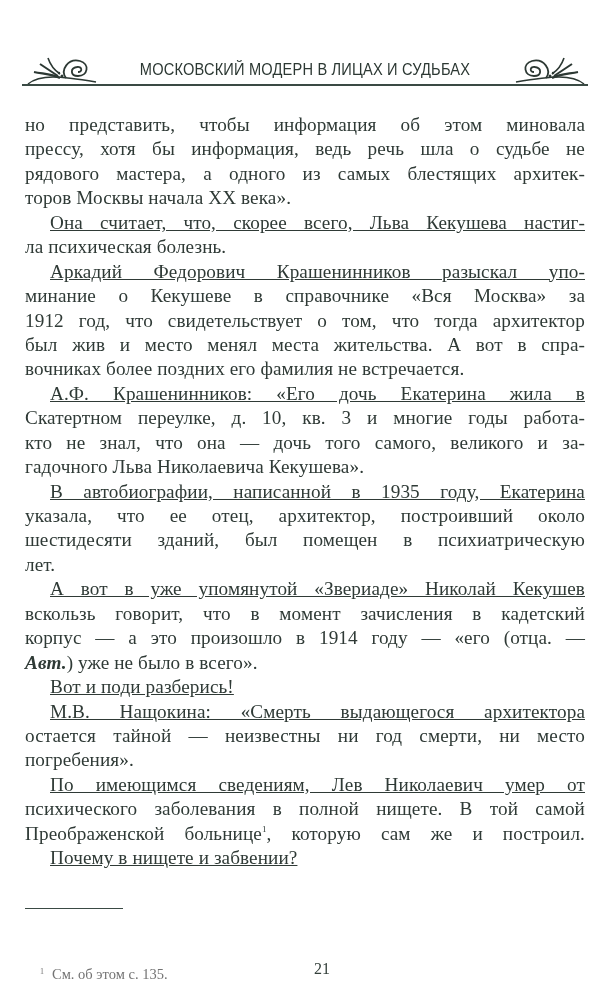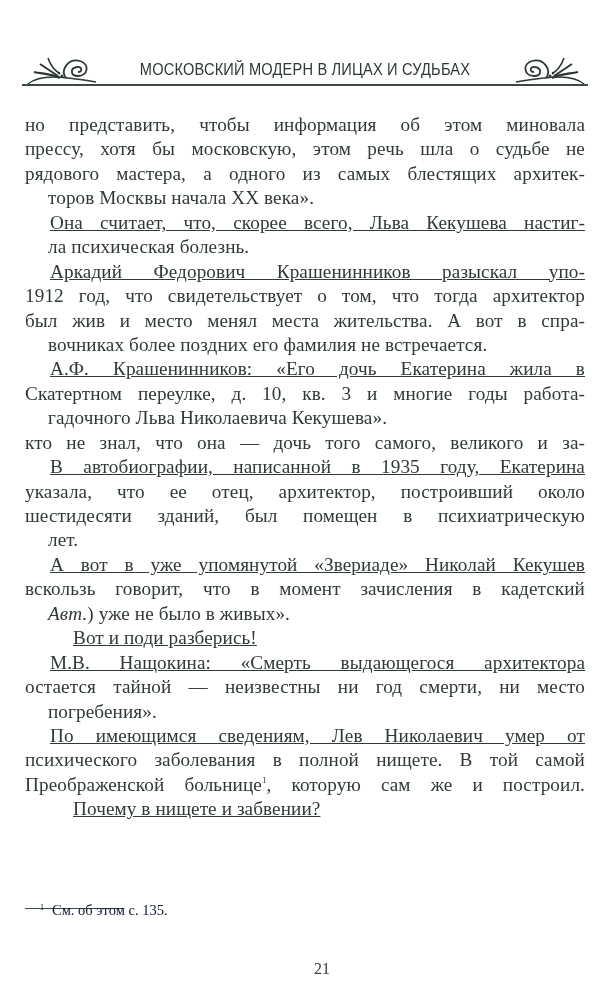--- a/index.html
+++ b/index.html
@@ -9,26 +9,26 @@
   .header-rule { position: absolute; left: 0; right: 0; top: 34px; height: 2px; background: #3a4a44; }
   .header-title { position: absolute; left: 0; right: 0; top: 10px; text-align: center;
                   font-family: "Liberation Sans", "DejaVu Sans", sans-serif; font-size: 17px;
                   letter-spacing: 0.2px; color: #2c3833; transform: scaleX(0.86); transform-origin: center; }
   .orn { position: absolute; top: 2px; width: 72px; height: 34px; }
   .orn-left { left: 4px; }
   .orn-right { right: 2px; }
   .body-text { position: absolute; left: 25px; top: 113px; width: 560px; }
   .line { height: 24.45px; line-height: 24.45px; font-size: 19.2px; white-space: nowrap;
           text-align: justify; text-align-last: justify; letter-spacing: 0.1px; }
-  .line.last { text-align-last: left; margin-left: 23px; }
+  .line.last { text-align-last: left; }
   .line.indent { padding-left: 25px; text-decoration: underline; }
-  .line .it { font-style: italic; }
+  .line .it { font-style: italic; font-weight: bold; }
   sup { font-size: 9px; line-height: 0; vertical-align: 8px; }
   .fn-rule { position: absolute; left: 25px; top: 908px; width: 98px; height: 1px; background: #3a4a44; }
-  .footnote { position: absolute; left: 40px; top: 902px; font-size: 14.5px; white-space: nowrap; color: #0f172a; }
+  .footnote { position: absolute; left: 40px; top: 966px; font-size: 14.5px; white-space: nowrap; color: #737373; }
   .footnote sup { font-size: 8px; vertical-align: 5px; margin-right: 8px; }
   .page-num { position: absolute; left: 0; width: 604px; top: 960px; text-align: center; font-size: 16px; color: #34403b; padding-left: 20px; }
 </style>
 </head>
 <body>
 
 <div class="header">
   <svg class="orn orn-left" viewBox="0 0 72 34">
     <path d="M2 32 C 14 22, 34 24, 70 30" fill="none" stroke="#2c3833" stroke-width="1.6"></path>
     <path d="M8 20 C 18 22, 26 22, 34 26" fill="none" stroke="#2c3833" stroke-width="2.2"></path>
@@ -46,40 +46,42 @@
     <path d="M50 6 C 48 12, 44 18, 38 22" fill="none" stroke="#2c3833" stroke-width="1.6"></path>
     <circle cx="36" cy="24" r="1.5" fill="#2c3833"></circle>
     <circle cx="39" cy="21" r="1.2" fill="#2c3833"></circle>
     <path d="M32 26 C 38 18, 30 6, 18 9 C 8 12, 10 24, 20 24 C 28 24, 28 16, 21 15 C 16 14, 15 20, 20 20" fill="none" stroke="#2c3833" stroke-width="1.8"></path>
   </svg>
   <div class="header-rule"></div>
 </div>
 
 <div class="body-text" id="body-text">
     <div class="line"><span>но представить, чтобы информация об этом миновала</span></div>
-    <div class="line"><span>прессу, хотя бы московскую, этом речь шла о судьбе не</span></div>
+    <div class="line"><span>прессу, хотя бы информация, ведь речь шла о судьбе не</span></div>
     <div class="line"><span>рядового мастера, а одного из самых блестящих архитек-</span></div>
     <div class="line last"><span>торов Москвы начала XX века».</span></div>
     <div class="line indent"><span>Она считает, что, скорее всего, Льва Кекушева настиг-</span></div>
     <div class="line last"><span>ла психическая болезнь.</span></div>
     <div class="line indent"><span>Аркадий Федорович Крашенинников разыскал упо-</span></div>
+    <div class="line"><span>минание о Кекушеве в справочнике «Вся Москва» за</span></div>
     <div class="line"><span>1912 год, что свидетельствует о том, что тогда архитектор</span></div>
     <div class="line"><span>был жив и место менял места жительства. А вот в спра-</span></div>
     <div class="line last"><span>вочниках более поздних его фамилия не встречается.</span></div>
     <div class="line indent"><span>А.Ф. Крашенинников: «Его дочь Екатерина жила в</span></div>
     <div class="line"><span>Скатертном переулке, д. 10, кв. 3 и многие годы работа-</span></div>
+    <div class="line"><span>кто не знал, что она — дочь того самого, великого и за-</span></div>
     <div class="line last"><span>гадочного Льва Николаевича Кекушева».</span></div>
-    <div class="line"><span>кто не знал, что она — дочь того самого, великого и за-</span></div>
     <div class="line indent"><span>В автобиографии, написанной в 1935 году, Екатерина</span></div>
     <div class="line"><span>указала, что ее отец, архитектор, построивший около</span></div>
     <div class="line"><span>шестидесяти зданий, был помещен в психиатрическую</span></div>
     <div class="line last"><span>лет.</span></div>
     <div class="line indent"><span>А вот в уже упомянутой «Звериаде» Николай Кекушев</span></div>
     <div class="line"><span>вскользь говорит, что в момент зачисления в кадетский</span></div>
-    <div class="line last"><span class="it">Авт.</span><span>) уже не было в живых».</span></div>
+    <div class="line"><span>корпус — а это произошло в 1914 году — «его (отца. —</span></div>
+    <div class="line last"><span class="it">Авт.</span><span>) уже не было в всего».</span></div>
     <div class="line indent last"><span>Вот и поди разберись!</span></div>
     <div class="line indent"><span>М.В. Нащокина: «Смерть выдающегося архитектора</span></div>
     <div class="line"><span>остается тайной — неизвестны ни год смерти, ни место</span></div>
     <div class="line last"><span>погребения».</span></div>
     <div class="line indent"><span>По имеющимся сведениям, Лев Николаевич умер от</span></div>
     <div class="line"><span>психического заболевания в полной нищете. В той самой</span></div>
     <div class="line"><span>Преображенской больнице</span><sup>1</sup><span>, которую сам же и построил.</span></div>
     <div class="line indent last"><span>Почему в нищете и забвении?</span></div>
   </div>
 

